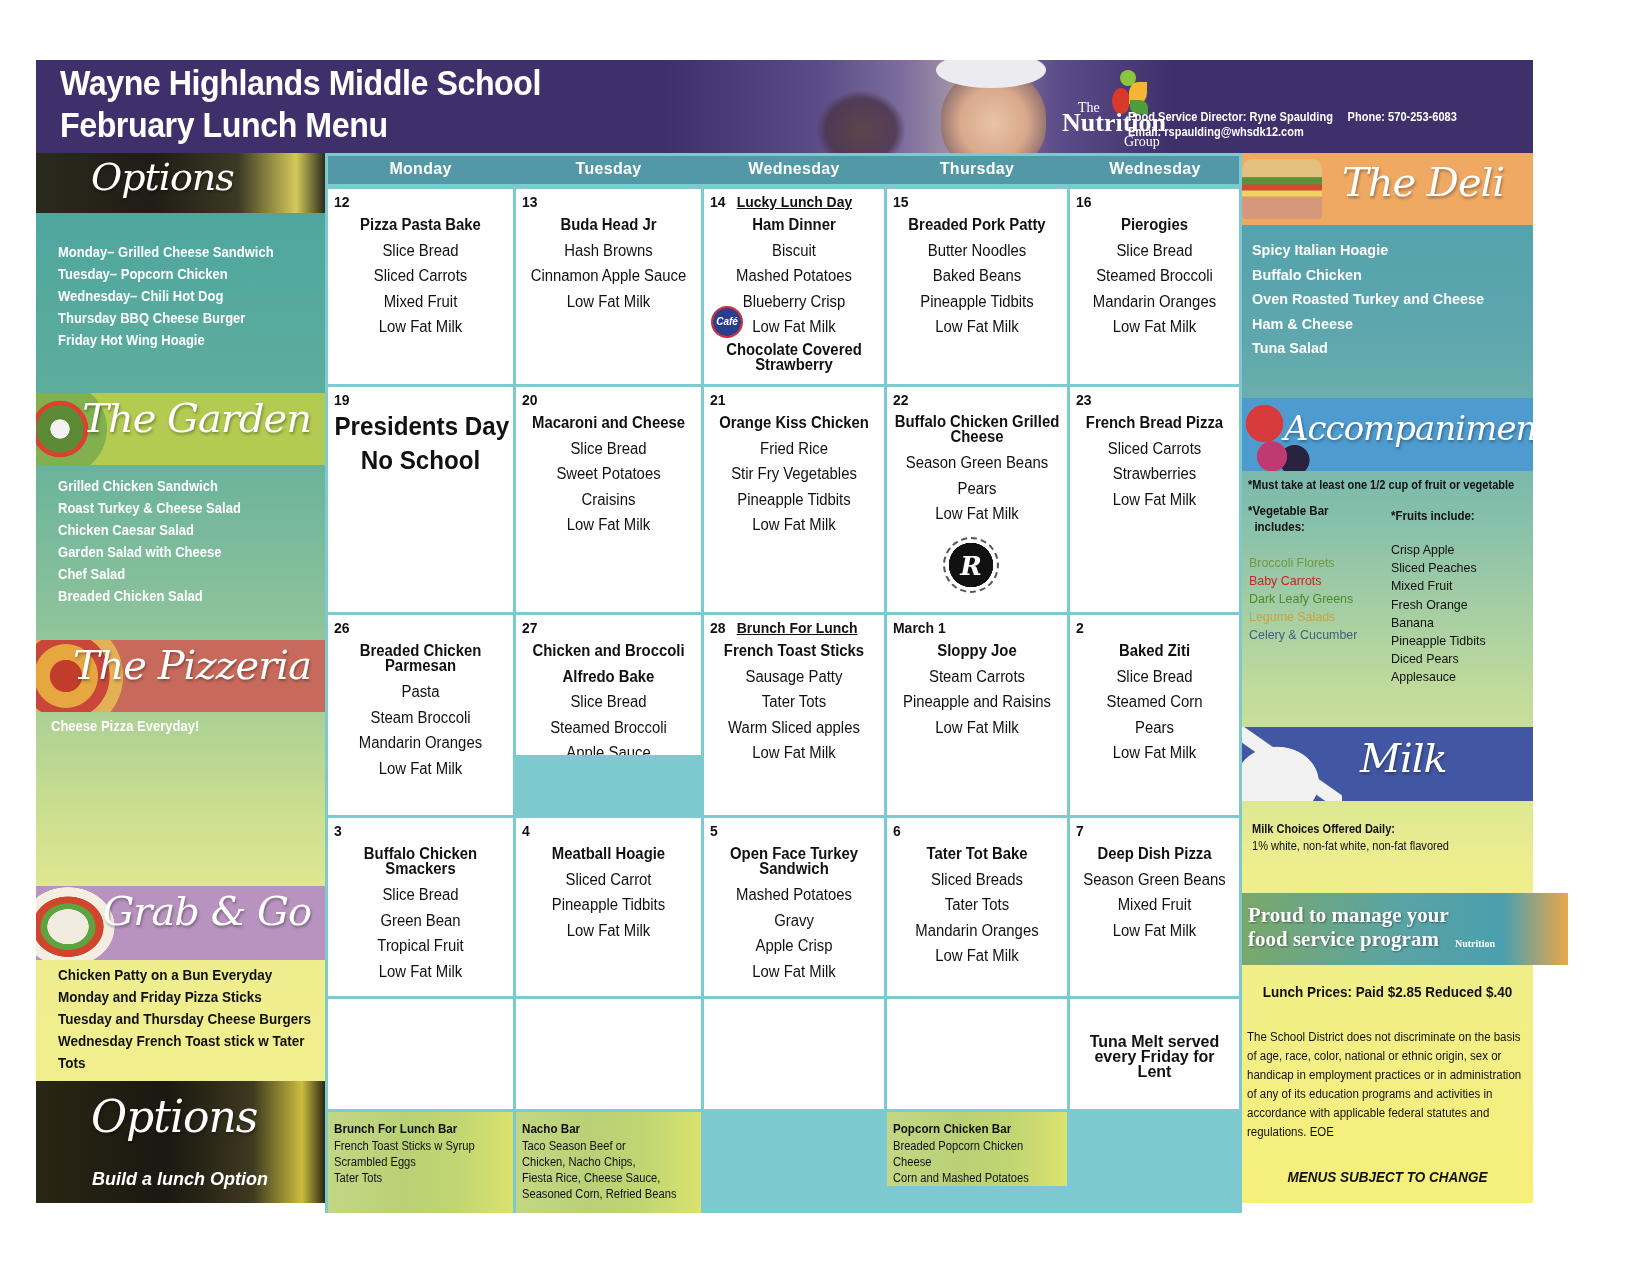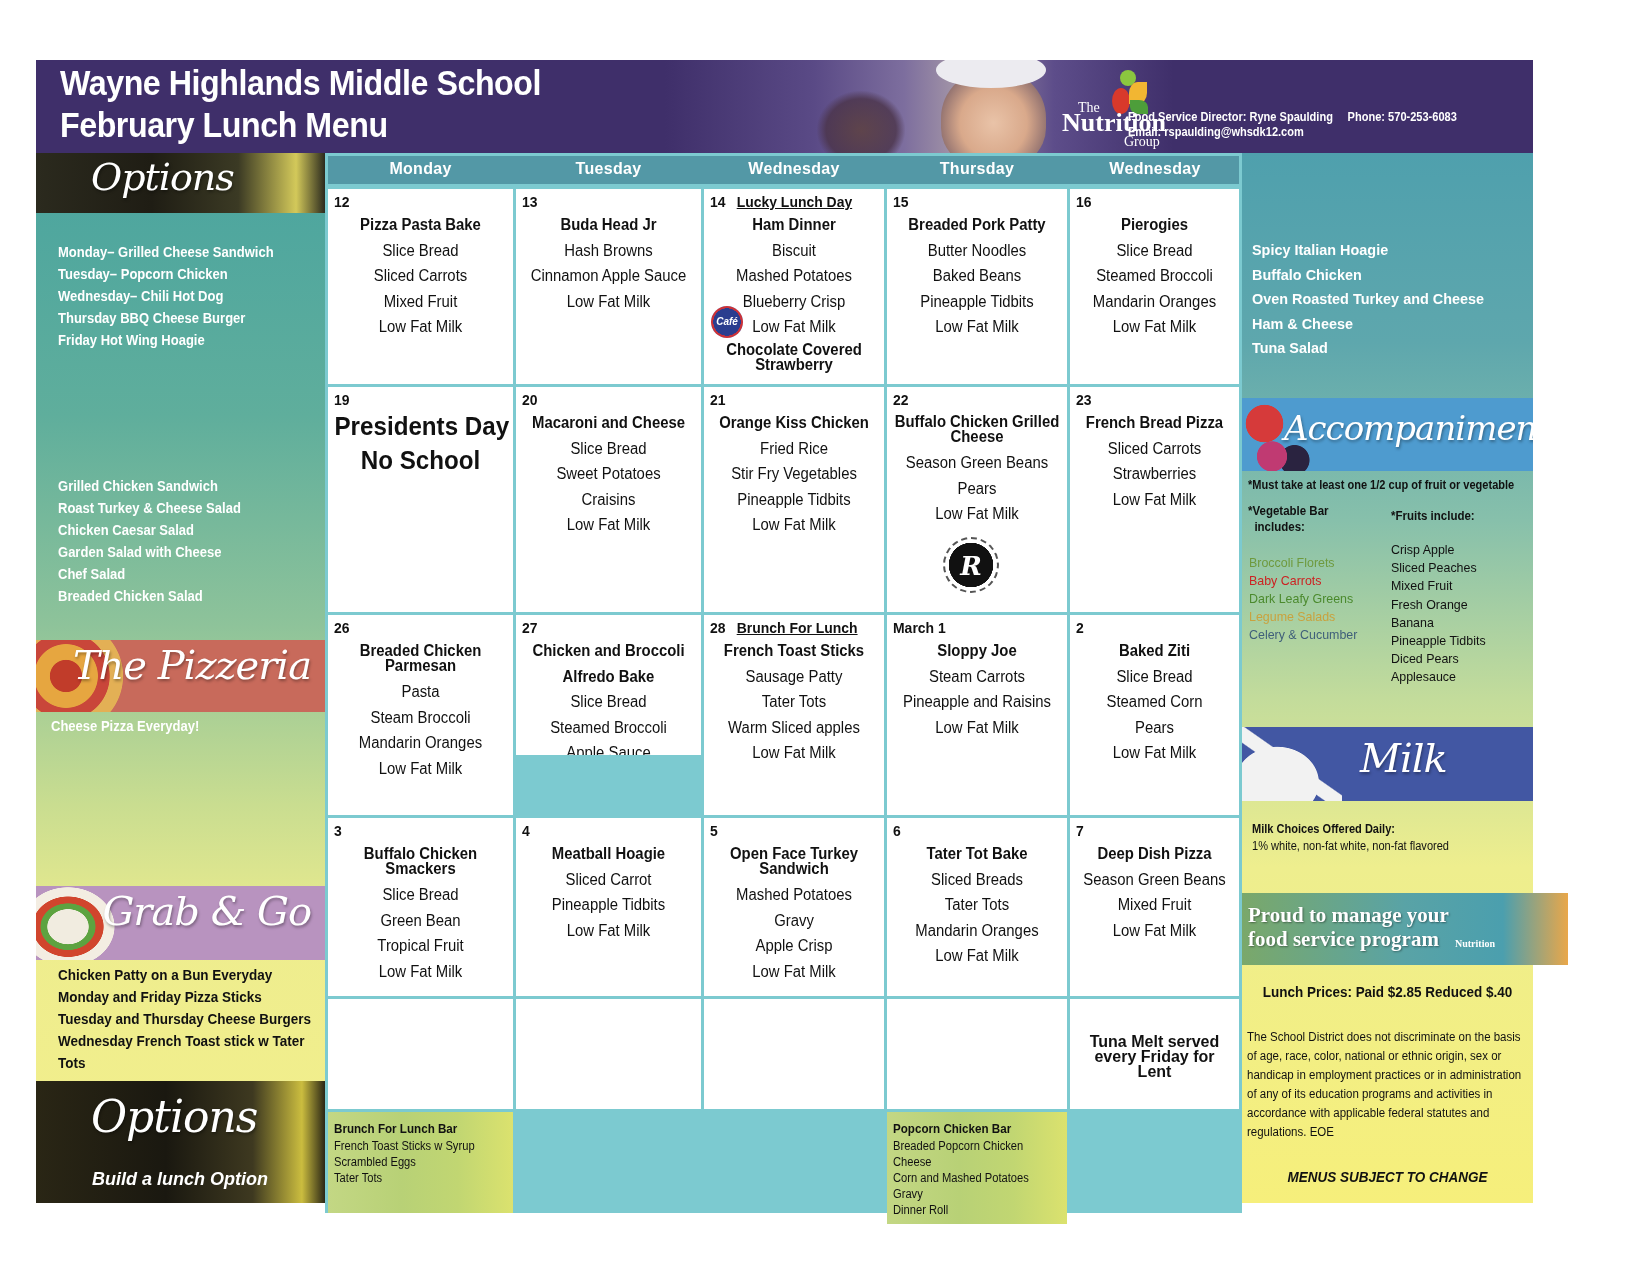--- a/index.html
+++ b/index.html
@@ -140,20 +140,24 @@
     <div class="script">Options</div>
   </div>
   <div class="side-list" style="top:88px">
     <div>Monday– Grilled Cheese Sandwich</div>
     <div>Tuesday– Popcorn Chicken</div>
     <div>Wednesday– Chili Hot Dog</div>
     <div>Thursday BBQ Cheese Burger</div>
     <div>Friday Hot Wing Hoagie</div>
   </div>
 
+  <div class="banner b-garden">
+    <div class="food"></div>
+    <div class="script">The Garden</div>
+  </div>
   <div class="side-list" style="top:322px">
     <div>Grilled Chicken Sandwich</div>
     <div>Roast Turkey &amp; Cheese Salad</div>
     <div>Chicken Caesar Salad</div>
     <div>Garden Salad with Cheese</div>
     <div>Chef Salad</div>
     <div>Breaded Chicken Salad</div>
   </div>
 
   <div class="banner b-pizza">
@@ -397,31 +401,42 @@
   <div class="cell" style="left:745px;top:846px;width:169px;height:110px">
     <div class="note" style="top:35px; padding:0 10px;">Tuna Melt served every Friday for Lent</div>
   </div>
 
   <div class="bar" style="left:3px;top:959px;width:185px;height:101px">
     <div class="bar-title">Brunch For Lunch Bar</div>
     <div class="bar-text">French Toast Sticks w Syrup
 Scrambled Eggs
 Tater Tots</div>
   </div>
-  <div class="bar" style="left:562px;top:959px;width:180px;height:112px">
+  <div class="bar" style="left:191px;top:959px;width:185px;height:101px">
+    <div class="bar-title">Nacho Bar</div>
+    <div class="bar-text">Taco Season Beef or
+Chicken, Nacho Chips,
+Fiesta Rice, Cheese Sauce,
+Seasoned Corn, Refried Beans</div>
+  </div>
+  <div class="bar" style="left:562px;top:959px;width:180px;height:74px">
     <div class="bar-title">Popcorn Chicken Bar</div>
     <div class="bar-text">Breaded Popcorn Chicken
 Cheese
 Corn and Mashed Potatoes
 Gravy
 Dinner Roll</div>
   </div>
 </div>
 
 <div class="right">
+  <div class="r-deli">
+    <div class="food"></div>
+    <div class="script">The Deli</div>
+  </div>
   <div class="r-list" style="top:85px">
     <div>Spicy Italian Hoagie</div>
     <div>Buffalo Chicken</div>
     <div>Oven Roasted Turkey and Cheese</div>
     <div>Ham &amp; Cheese</div>
     <div>Tuna Salad</div>
   </div>
 
   <div class="r-acc">
     <div class="food"></div>

